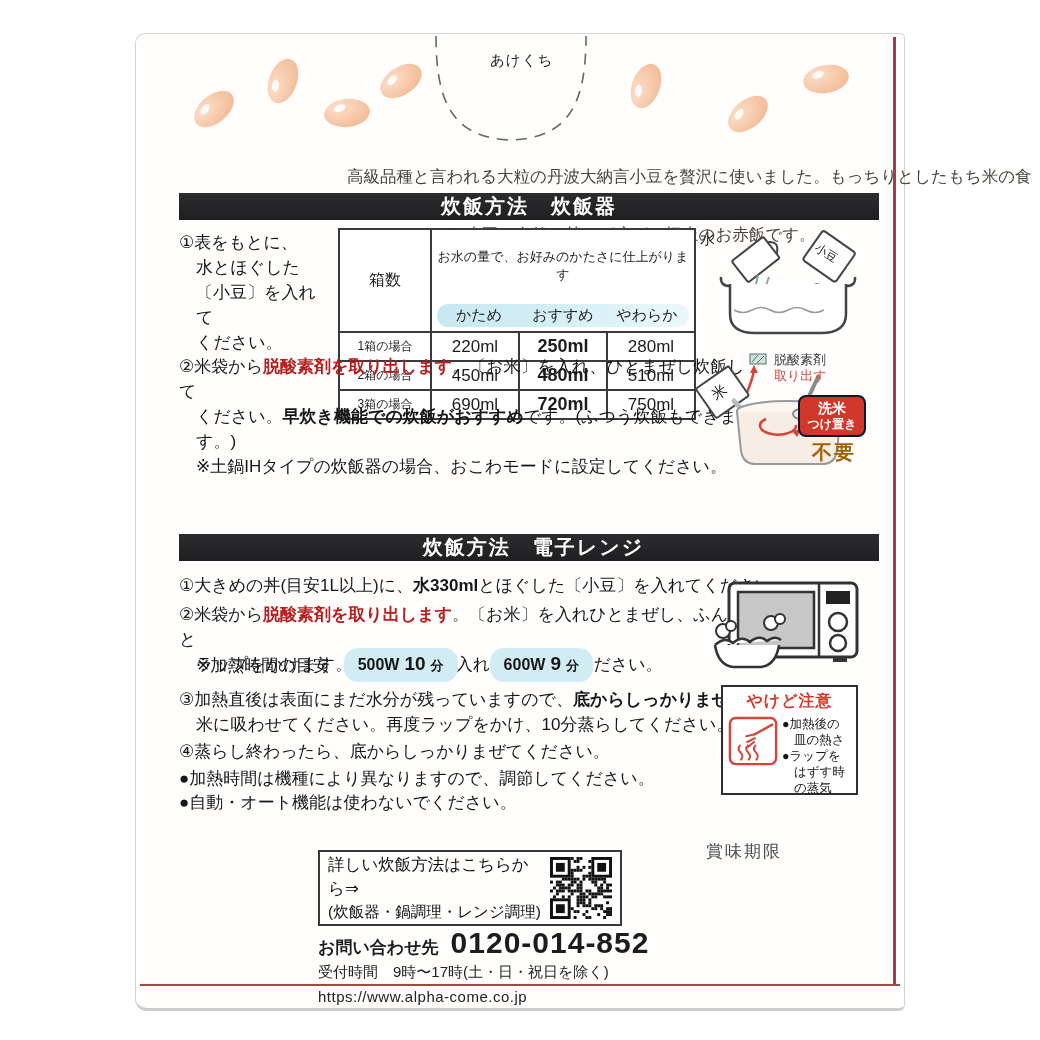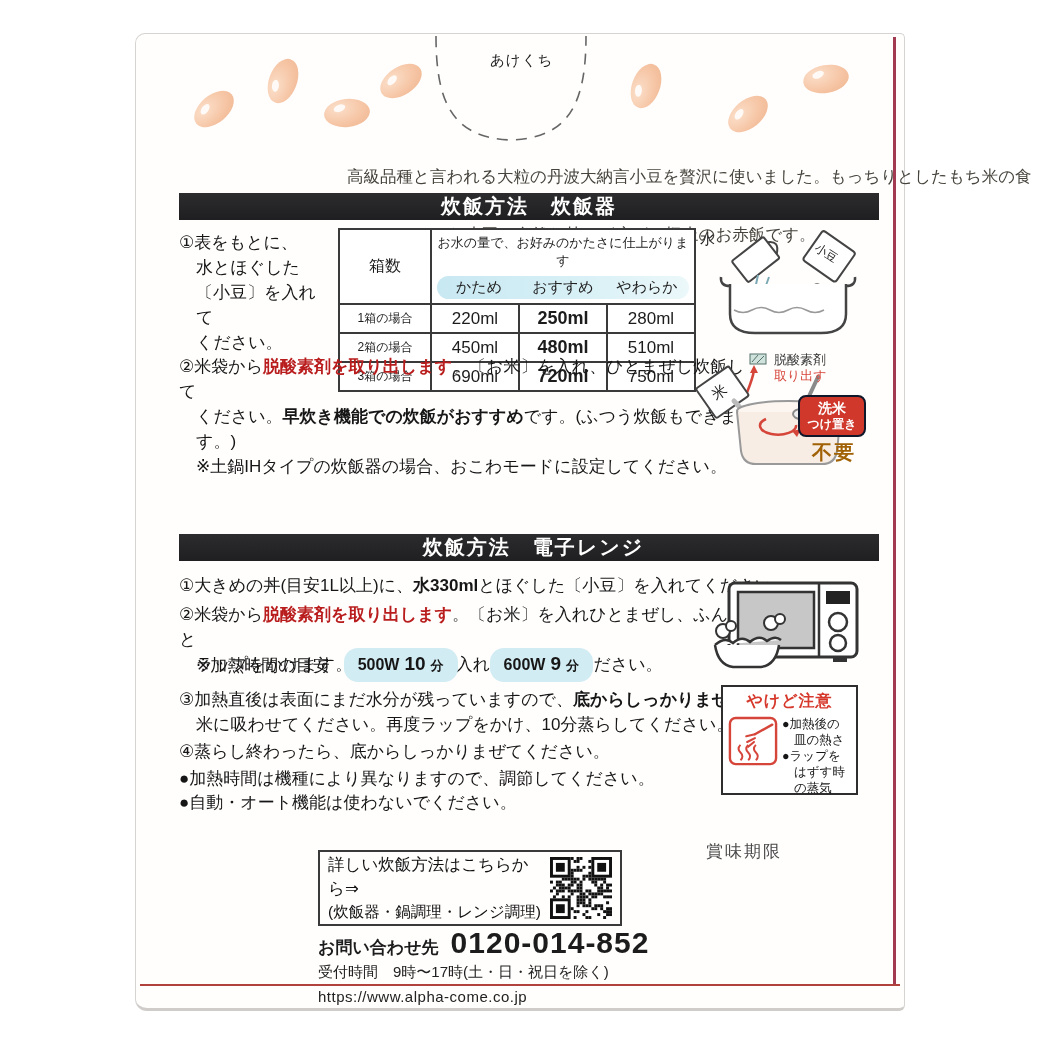--- a/index.html
+++ b/index.html
@@ -41,21 +41,21 @@
   .indent { padding-left:17px; }
   .red-bold { color:#b91c1c; font-weight:bold; }
   .bld { font-weight:bold; }
   
   .water-table {
     position:absolute; left:337px; top:227px; border-collapse:collapse;
     background:#fff; font-size:16px;
   }
   .water-table th, .water-table td { border:2px solid #3a3a3a; text-align:center; }
   .water-table .c-box { width:92px; font-weight:normal; font-size:16px; }
-  .water-table .c-note { font-weight:normal; font-size:13px; height:22px; border-bottom:none; padding:4px 4px; }
+  .water-table .c-note { font-weight:normal; font-size:13px; height:22px; border-bottom:none; padding:18px 4px; }
   .water-table .c-firm { border-top:none; padding:2px 5px 4px 5px; }
   .firm-pill {
     display:flex; width:252px; height:23px; border-radius:12px;
     background:linear-gradient(90deg,#c8e8f2 0%,#d7f0f6 55%,#ecf8fa 100%);
     align-items:center;
   }
   .firm-pill span { flex:1; text-align:center; font-size:15px; color:#222; }
   .water-table .c-label { width:92px; font-size:12px; height:29px; }
   .water-table .v { width:84px; font-size:17px; }
   .water-table .rec { font-weight:bold; font-size:18px; }

